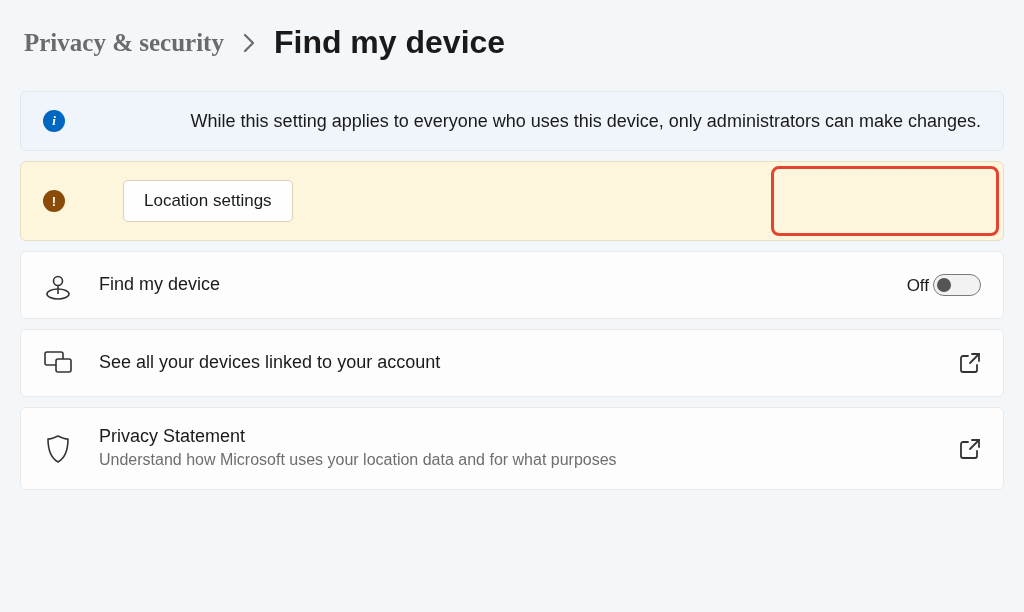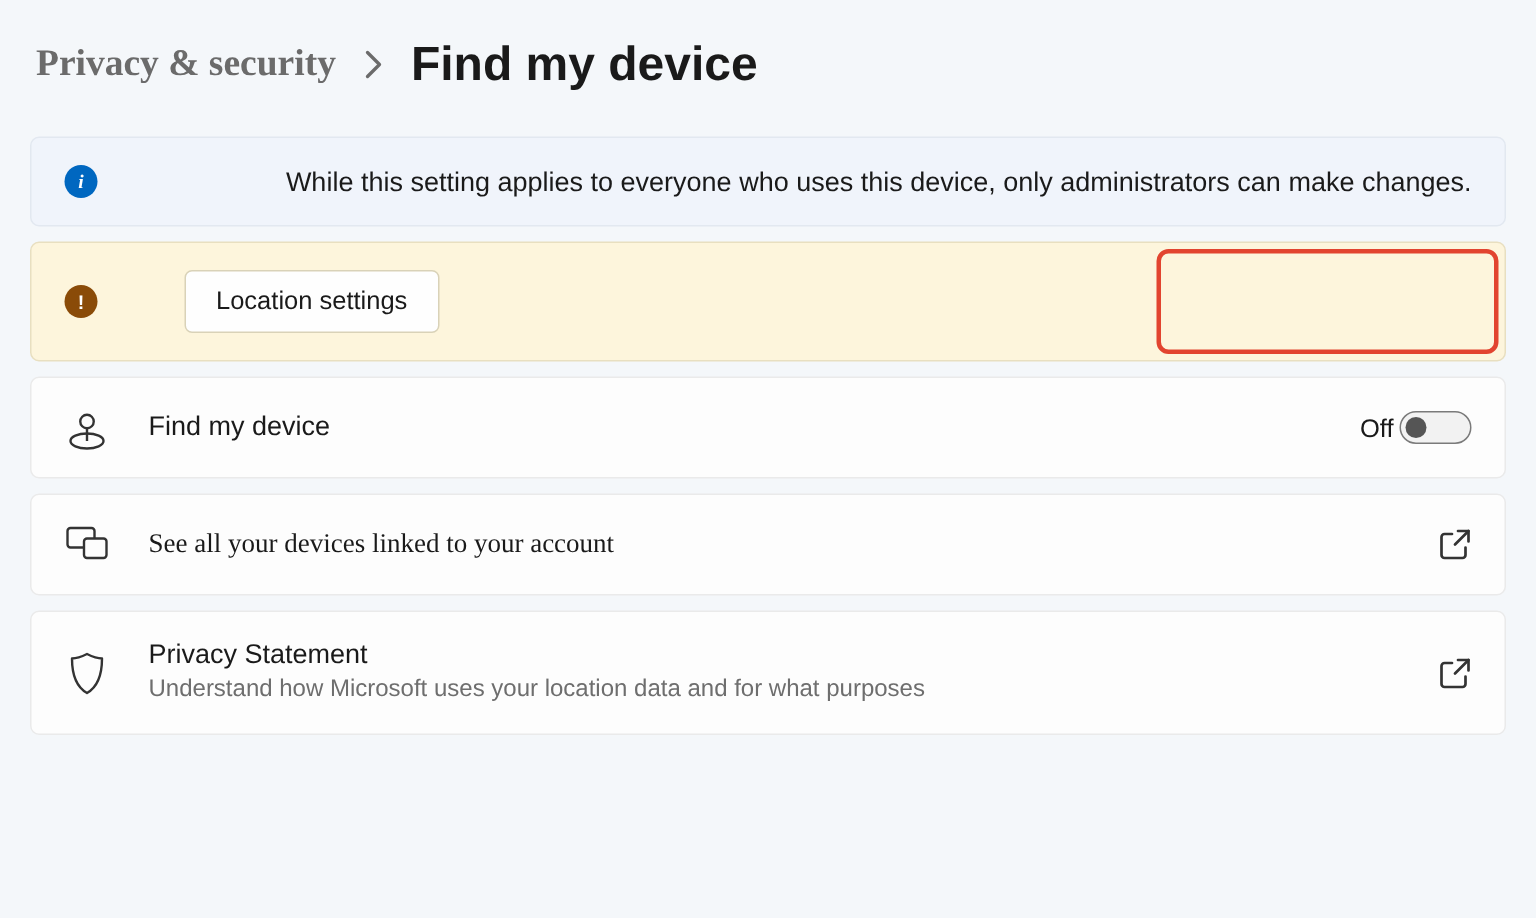--- a/index.html
+++ b/index.html
@@ -131,21 +131,20 @@
       color: #1a1a1a;
       margin-bottom: 2px;
     }
     .card-subtitle {
       font-size: 16px;
       color: #6e6e6e;
       line-height: 1.4;
     }
     .card-title.solo {
       font-size: 18px;
-      font-family: Liberation Serif, serif;
     }
     .toggle-wrap {
       display: flex;
       align-items: flex-end;
       gap: 4px;
     }
     .toggle-label {
       font-size: 17px;
       color: #1a1a1a;
     }

